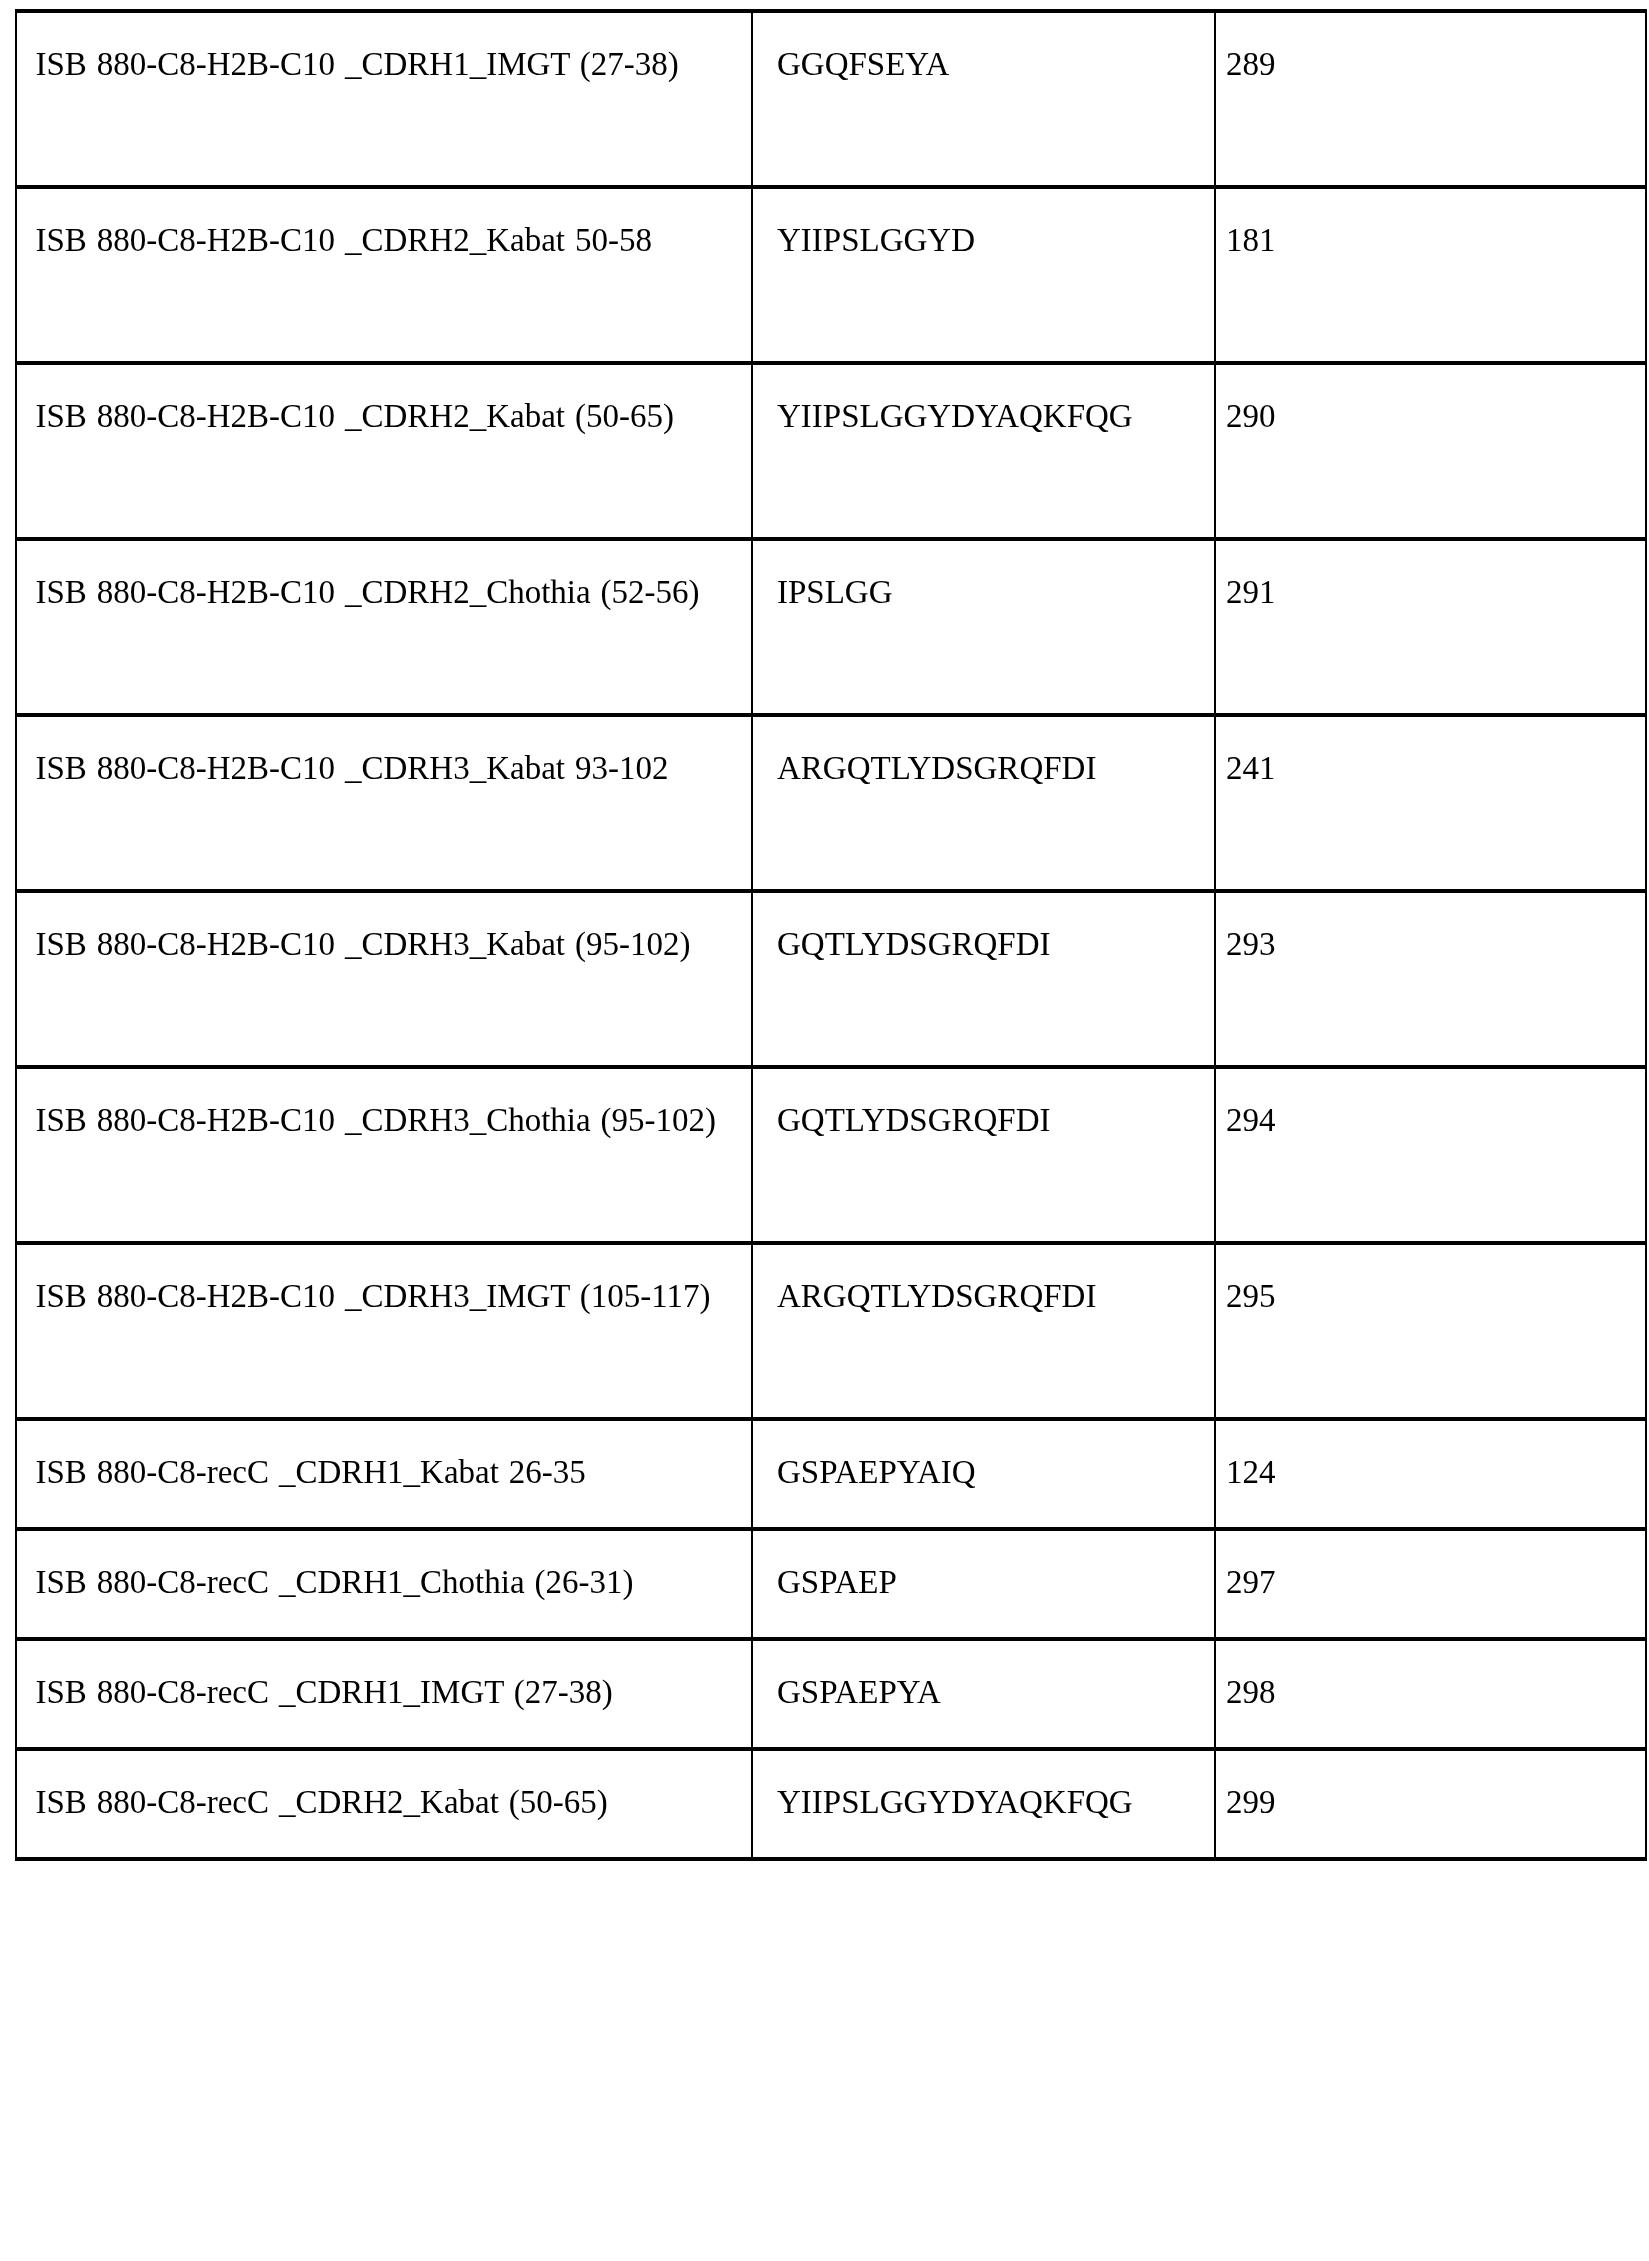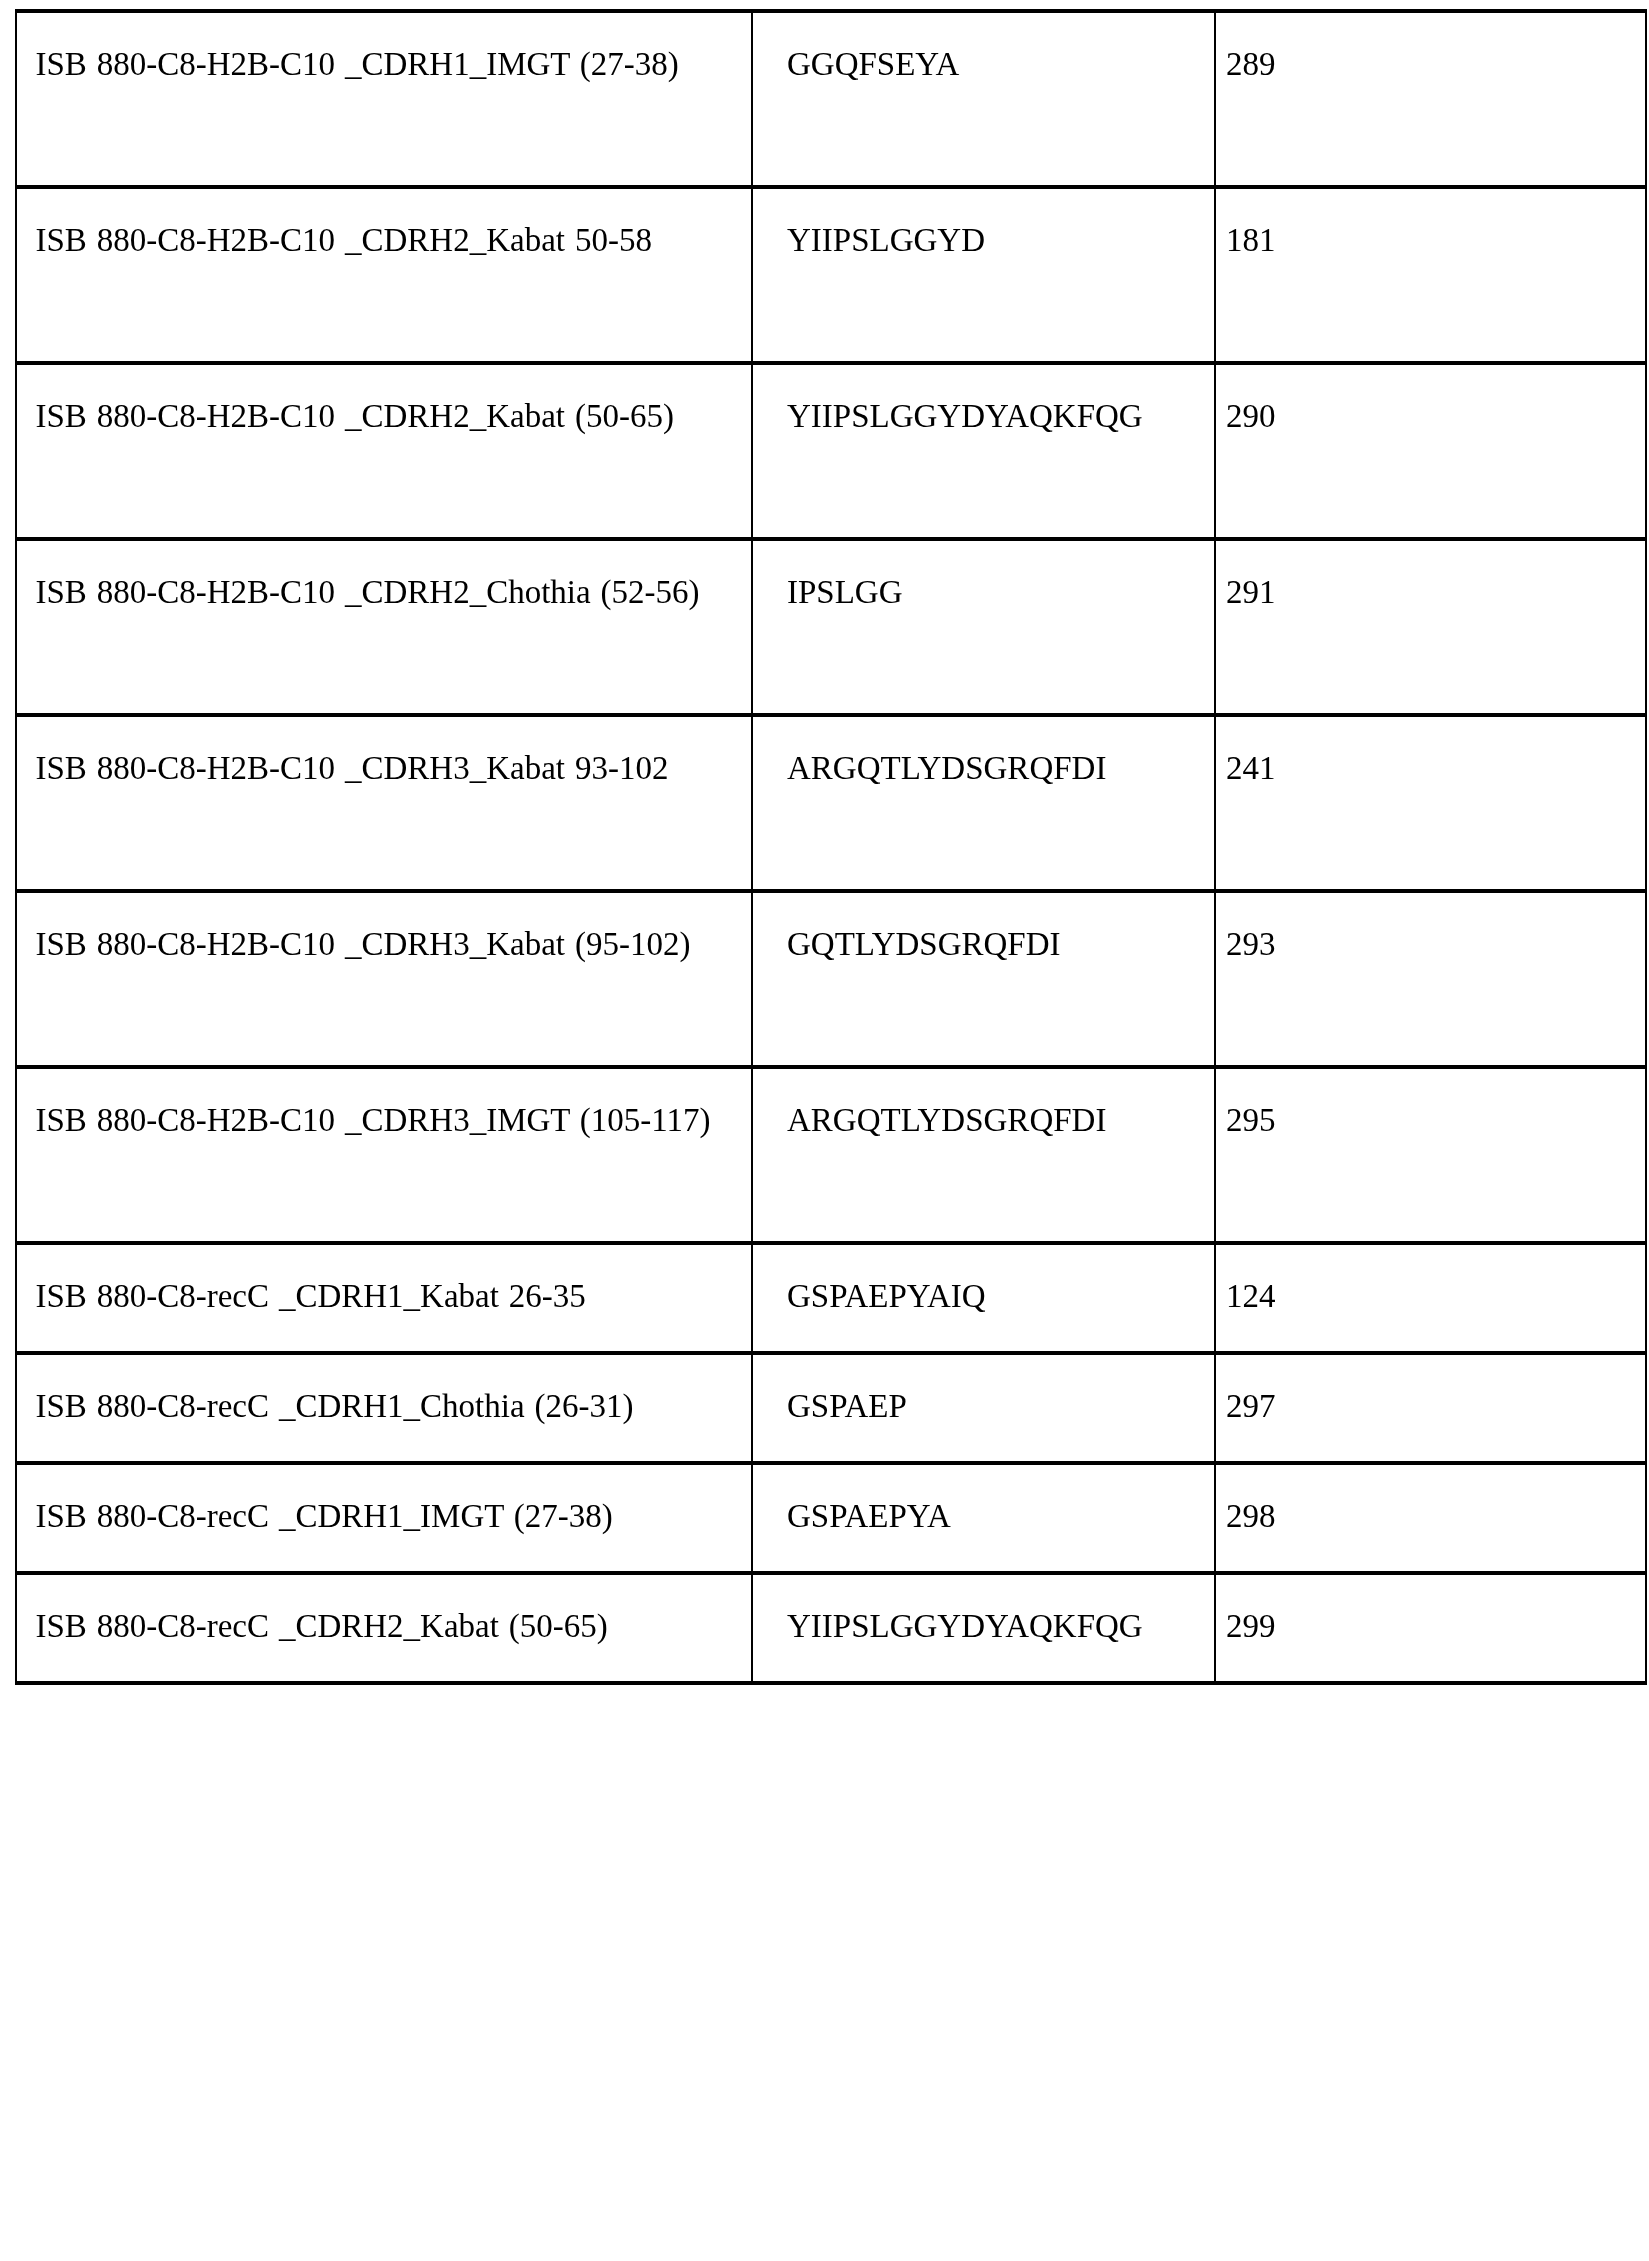--- a/index.html
+++ b/index.html
@@ -39,21 +39,21 @@
       box-sizing: border-box;
     }
     .seq-table tr.tall td { height: 176px; }
     .seq-table tr.short td { height: 110px; }
     .seq-table td.name {
       text-align: justify;
       text-align-last: left;
       word-spacing: 1.7px;
     }
     .seq-table td.seq {
-      padding-left: 34px;
+      padding-left: 24px;
       letter-spacing: 0px;
     }
     .seq-table td.id {
       padding-left: 10px;
     }
   </style>
 </head>
 <body>
 
 <table class="seq-table">
@@ -87,20 +87,25 @@
       <td class="name">ISB 880-C8-H2B-C10 _CDRH3_Kabat 93-102</td>
       <td class="seq">ARGQTLYDSGRQFDI</td>
       <td class="id">241</td>
     </tr>
     <tr class="tall">
       <td class="name">ISB 880-C8-H2B-C10 _CDRH3_Kabat (95-102)</td>
       <td class="seq">GQTLYDSGRQFDI</td>
       <td class="id">293</td>
     </tr>
     <tr class="tall">
+      <td class="name">ISB 880-C8-H2B-C10 _CDRH3_Chothia (95-102)</td>
+      <td class="seq">GQTLYDSGRQFDI</td>
+      <td class="id">294</td>
+    </tr>
+    <tr class="tall">
       <td class="name">ISB 880-C8-H2B-C10 _CDRH3_IMGT (105-117)</td>
       <td class="seq">ARGQTLYDSGRQFDI</td>
       <td class="id">295</td>
     </tr>
     <tr class="short">
       <td class="name">ISB 880-C8-recC _CDRH1_Kabat 26-35</td>
       <td class="seq">GSPAEPYAIQ</td>
       <td class="id">124</td>
     </tr>
     <tr class="short">

